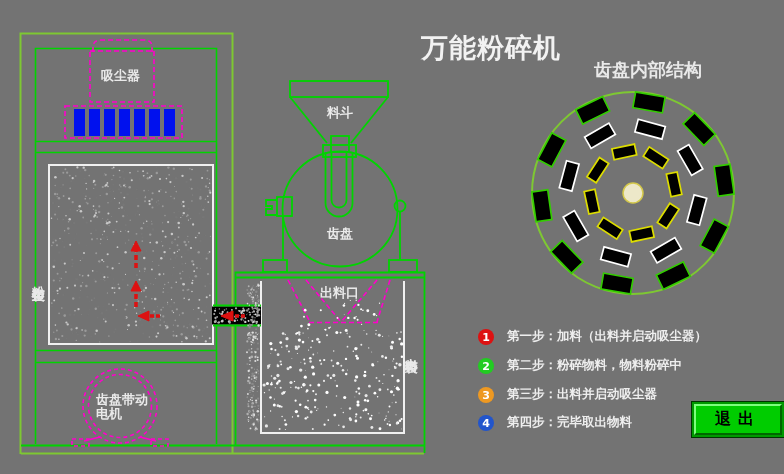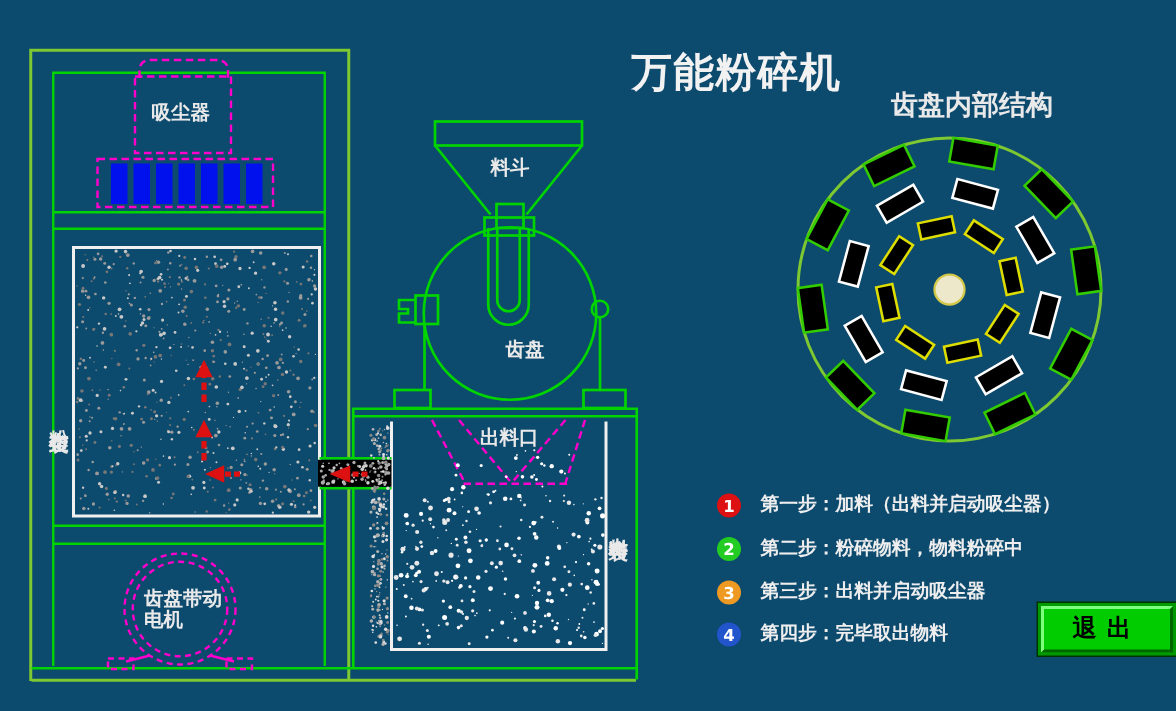--- a/index.html
+++ b/index.html
@@ -1,16 +1,16 @@
 <!DOCTYPE html>
 <html><head>
 <meta charset="utf-8">
 <style>
   html,body{margin:0;padding:0;background:#000;}
-  .stage{position:relative;width:784px;height:474px;background:#0c4a6e;overflow:hidden;
+  .stage{position:relative;width:784px;height:474px;background:#737373;overflow:hidden;
          font-family:"DejaVu Sans",sans-serif;}
   svg{position:absolute;left:0;top:0;}
   .lbl{position:absolute;color:#e9e9e9;font-size:13px;font-weight:700;line-height:1.05;
        white-space:pre;}
   .vtext{writing-mode:vertical-rl;text-orientation:upright;}
   .page-title{position:absolute;left:421px;top:30px;color:#f2f2f2;font-size:27px;
        font-weight:700;letter-spacing:1px;}
   .disc-title{position:absolute;left:594px;top:58px;color:#e9e9e9;font-size:18px;font-weight:700;}
   .steps{position:absolute;left:478px;top:327px;width:240px;}
   .step-row{position:absolute;left:0;display:flex;align-items:flex-start;}
@@ -1440,21 +1440,21 @@
   </svg>
 
   <div class="page-title">万能粉碎机</div>
   <div class="disc-title">齿盘内部结构</div>
 
   <div class="lbl" style="left:101px;top:69px;">吸尘器</div>
   <div class="lbl vtext" style="left:31px;top:276px;letter-spacing:1px;">粉尘布袋</div>
   <div class="lbl" style="left:96px;top:393px;">齿盘带动</div>
   <div class="lbl" style="left:96px;top:407px;">电机</div>
   <div class="lbl" style="left:327px;top:106px;">料斗</div>
-  <div class="lbl" style="left:337px;top:227px;">齿盘</div>
+  <div class="lbl" style="left:327px;top:227px;">齿盘</div>
   <div class="lbl" style="left:320px;top:286px;">出料口</div>
   <div class="lbl vtext" style="left:404px;top:348px;letter-spacing:1px;">出料布袋</div>
 
   <div class="steps">
     <div class="step-row" style="top:2px;">
       <div class="step-badge" id="badge0" style="background: rgb(221, 17, 17);">1</div>
       <div class="step-text">第一步：加料（出料并启动吸尘器）</div>
     </div>
     <div class="step-row" style="top:31px;">
       <div class="step-badge" id="badge1" style="background: rgb(34, 204, 34);">2</div>

